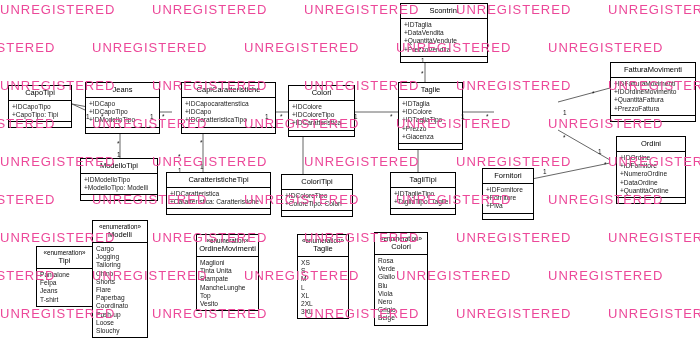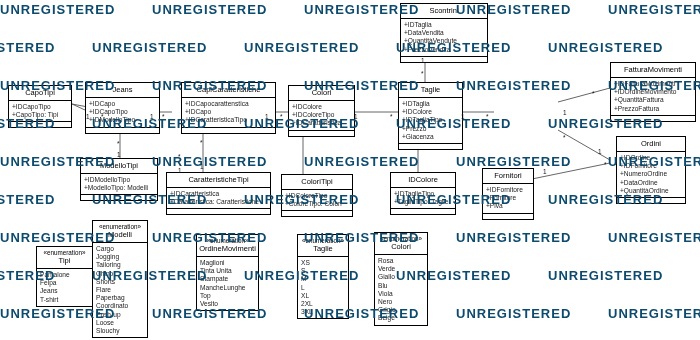--- a/index.html
+++ b/index.html
@@ -9,26 +9,26 @@
     font-family:"Liberation Sans", sans-serif;
     overflow:hidden;
     position:relative;
   }
   #canvas{position:absolute;left:0;top:0;width:700px;height:340px;}
 
   
   .wm-layer{position:absolute;left:0;top:0;width:700px;height:340px;pointer-events:none;z-index:5;}
   .wm{
     position:absolute;
-    color:#0c4a6e;
+    color:#ec4899;
     font-family:"Liberation Sans", sans-serif;
     font-size:13px;
     letter-spacing:1px;
     white-space:nowrap;
-    font-weight:700;
+    font-weight:400;
   }
 
   
   #wires{position:absolute;left:0;top:0;width:700px;height:340px;z-index:1;}
 
   
   .uml{
     position:absolute;
     background:#ffffff;
     border:1px solid #000000;
@@ -247,21 +247,21 @@
     </div>
     <div class="body">
       <div class="attr">+IDColoreTipo</div>
       <div class="attr">+ColoreTipo: Colori</div>
     </div>
     <div class="ftr"></div>
   </div>
 
   <div class="uml" style="left:390px;top:172px;width:66px;">
     <div class="hdr">
-      <span class="nm">IDColore</span>
+      <span class="nm">TagliTipi</span>
     </div>
     <div class="body">
       <div class="attr">+IDTaglieTipo</div>
       <div class="attr">+TagliaTipo: Taglie</div>
     </div>
     <div class="ftr"></div>
   </div>
 
   <div class="uml enum" style="left:14px;top:246px;width:57px;margin-left:22px;">
     <div class="hdr">

